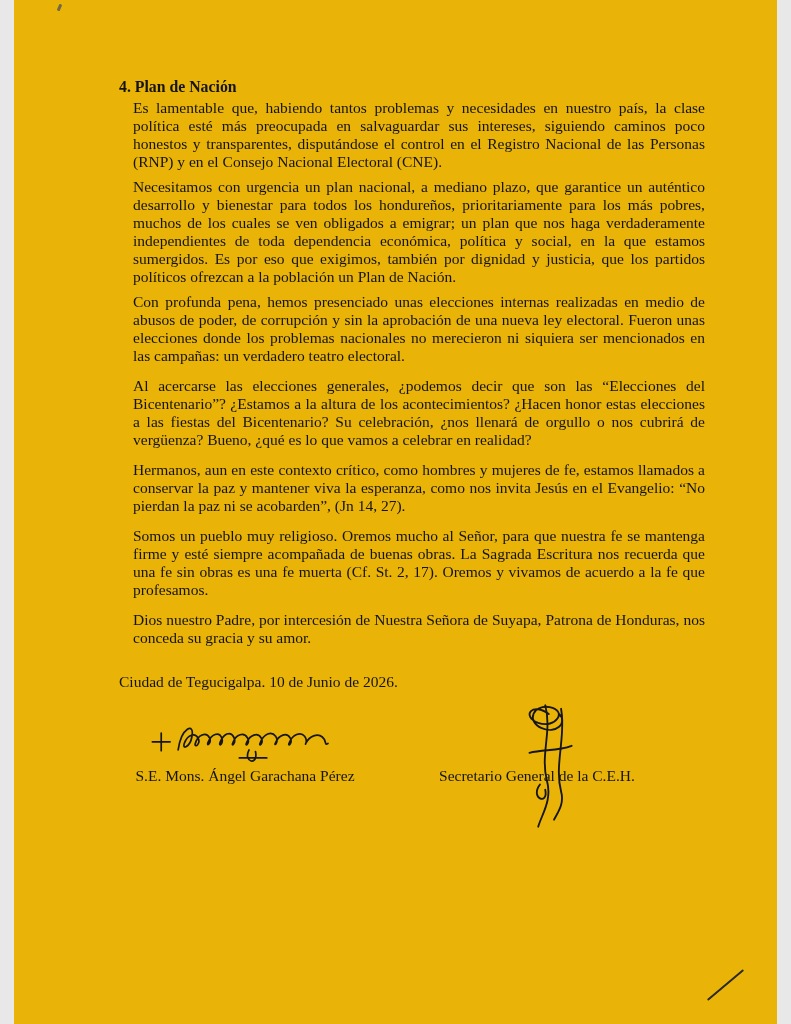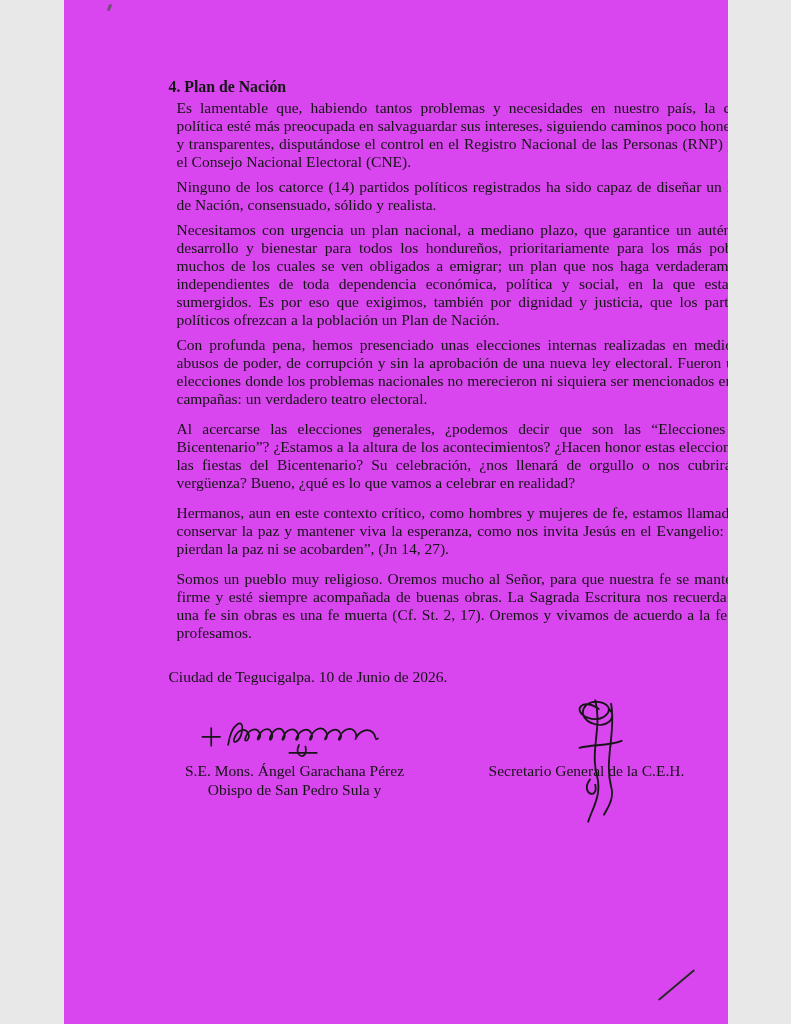--- a/index.html
+++ b/index.html
@@ -1,42 +1,42 @@
 <!DOCTYPE html>
 <html><head>
 <meta charset="utf-8">
 <style>
   html, body { margin: 0; padding: 0; background: #e8e8e8; }
   .page {
     position: relative;
-    width: 664px;
+    width: 763px;
     height: 1024px;
     margin: 0 auto;
-    background: #d946ef;
+    background: #eab308;
     color: #141414;
     font-family: "Liberation Serif", "DejaVu Serif", serif;
     overflow: hidden;
   }
   .content {
     position: absolute;
     left: 105px;
     top: 78px;
     width: 586px;
   }
   .heading {
     font-weight: bold;
     font-size: 15.8px;
     line-height: 18px;
     margin: 0 0 3px 0;
   }
   p.body-par {
     font-size: 15.5px;
     line-height: 18px;
     text-align: justify;
-    margin: 0 0 7px 8px;
+    margin: 0 0 7px 14px;
   }
   p.body-par.gap { margin-top: 12px; }
   .italic { }
   .dateline {
     font-size: 15.5px;
     line-height: 18px;
     margin-top: 26px;
   }
   .sig-row {
     display: flex;
@@ -88,43 +88,42 @@
 <body>
 
 <div class="page">
   <span class="artifact-speck"></span>
 
   <div class="content">
 
     <div class="heading">4. Plan de Nación</div>
 
     <p class="body-par">Es lamentable que, habiendo tantos problemas y necesidades en nuestro país, la clase política esté más preocupada en salvaguardar sus intereses, siguiendo caminos poco honestos y transparentes, disputándose el control en el Registro Nacional de las Personas (RNP) y en el Consejo Nacional Electoral (CNE).</p>
-    <p class="body-par">Ninguno de los catorce (14) partidos políticos registrados ha sido capaz de diseñar un Plan de Nación, consensuado, sólido y realista.</p>
     <p class="body-par">Necesitamos con urgencia un plan nacional, a mediano plazo, que garantice un auténtico desarrollo y bienestar para todos los hondureños, prioritariamente para los más pobres, muchos de los cuales se ven obligados a emigrar; un plan que nos haga verdaderamente independientes de toda dependencia económica, política y social, en la que estamos sumergidos. Es por eso que exigimos, también por dignidad y justicia, que los partidos políticos ofrezcan a la población un Plan de Nación.</p>
     <p class="body-par">Con profunda pena, hemos presenciado unas elecciones internas realizadas en medio de abusos de poder, de corrupción y sin la aprobación de una nueva ley electoral. Fueron unas elecciones donde los problemas nacionales no merecieron ni siquiera ser mencionados en las campañas: un verdadero teatro electoral.</p>
     <p class="body-par gap">Al acercarse las elecciones generales, ¿podemos decir que son las “Elecciones del Bicentenario”? ¿Estamos a la altura de los acontecimientos? ¿Hacen honor estas elecciones a las fiestas del Bicentenario? Su celebración, ¿nos llenará de orgullo o nos cubrirá de vergüenza? Bueno, ¿qué es lo que vamos a celebrar en realidad?</p>
     <p class="body-par gap">Hermanos, aun en este contexto crítico, como hombres y mujeres de fe, estamos llamados a conservar la paz y mantener viva la esperanza, como nos invita Jesús en el Evangelio: “No pierdan la paz ni se acobarden”, (Jn 14, 27).</p>
     <p class="body-par gap"><span>Somos un pueblo muy religioso. Oremos mucho al Señor, para que nuestra fe se mantenga firme y esté siempre acompañada de buenas obras. La Sagrada Escritura nos recuerda que una fe sin obras es una fe muerta (</span><span class="italic">Cf</span><span>. St. 2, 17). Oremos y vivamos de acuerdo a la fe que profesamos.</span></p>
+    <p class="body-par gap">Dios nuestro Padre, por intercesión de Nuestra Señora de Suyapa, Patrona de Honduras, nos conceda su gracia y su amor.</p>
 
     <div class="dateline">Ciudad de Tegucigalpa. 10 de Junio de 2026.</div>
 
     <div class="sig-row">
 
       <div class="sig-col">
         <div class="sig-draw">
           <svg width="240" height="58" viewBox="0 0 250 72">
             <g fill="none" stroke="#161616" stroke-width="2.1" stroke-linecap="round">
               <path d="M10 42 H32 M21 31 V53"></path>
               <path d="M42 52 C46 24 63 17 59 36 C57 48 46 53 50 43 C54 33 63 30 67 38 C70 44 63 50 63 45 C66 33 77 29 81 37 C84 43 77 49 79 43 C83 32 93 29 96 37 C99 44 92 49 94 43 C98 32 107 28 111 36 C115 44 107 49 110 43 C114 32 124 30 128 37 C132 44 124 49 127 43 C131 33 141 30 145 37 C149 44 141 49 144 43 C148 32 158 28 163 35 C168 42 160 49 163 43 C167 33 177 30 181 37 C185 44 177 49 180 43 C184 33 194 29 199 35 C204 41 198 48 201 43 C205 35 215 31 221 36 C227 41 223 47 228 44"></path>
               <path d="M130 52 C122 68 142 72 138 54 M118 62 H152"></path>
             </g>
           </svg>
         </div>
         <div class="sig-name">S.E. Mons. Ángel Garachana Pérez</div>
-        <div class="sig-name">Obispo de San Pedro Sula y</div>
       </div>
 
       <div class="sig-col right">
         <div class="sig-draw overhang">
           <svg width="120" height="132" viewBox="0 0 130 150">
             <g fill="none" stroke="#161616" stroke-width="2.1" stroke-linecap="round">
               <path d="M62 16 C44 2 30 18 50 26 C70 33 84 12 63 8 C44 5 36 24 54 32 C70 39 84 26 74 16"></path>
               <path d="M58 6 C66 36 52 62 60 92 C66 114 54 130 50 144"></path>
               <path d="M76 10 C82 40 68 74 76 104 C80 118 72 128 68 136"></path>
               <path d="M52 96 C40 112 62 120 58 102"></path>

